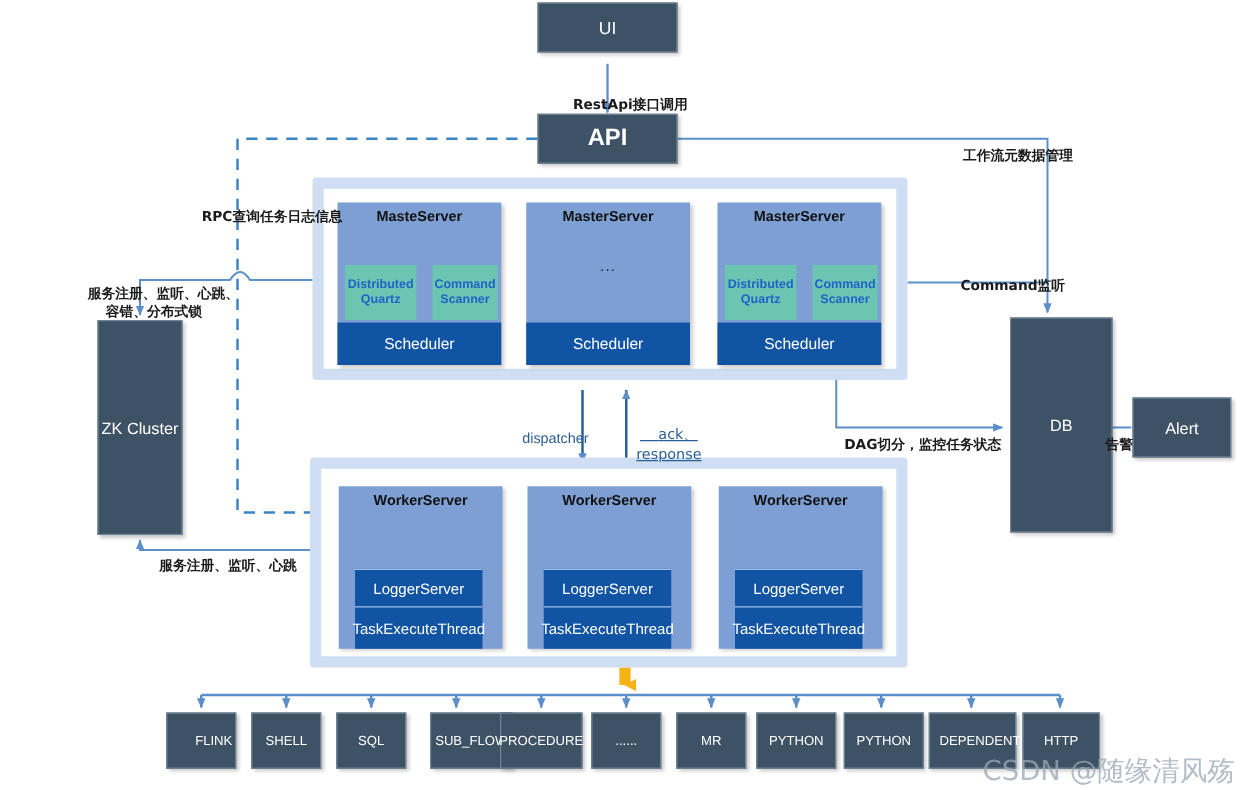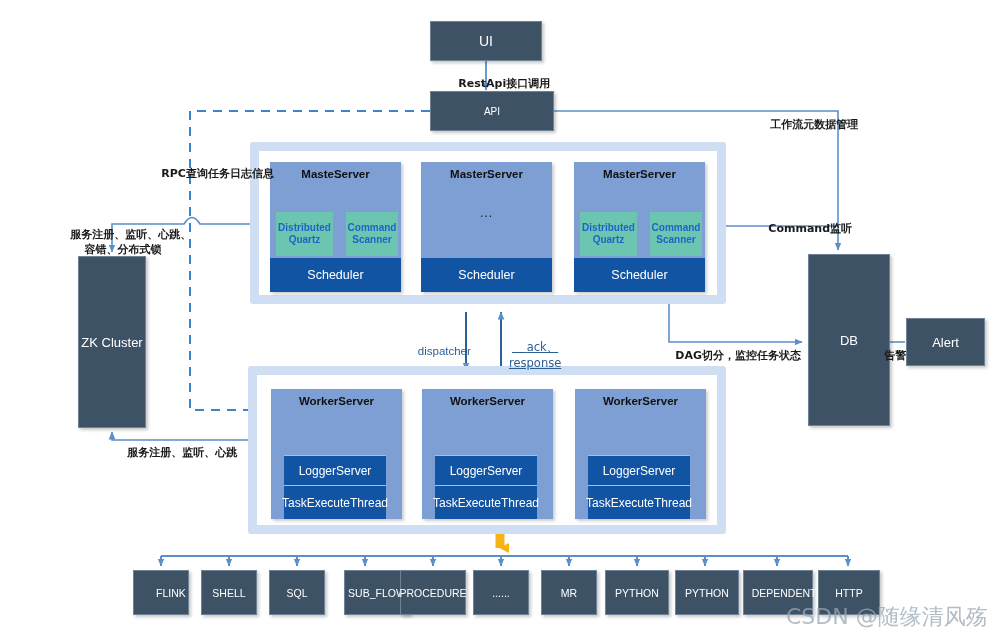--- a/index.html
+++ b/index.html
@@ -98,25 +98,25 @@
     <path d="M314,209 L336,209" stroke="#f5b315" stroke-width="9" fill="none" marker-end="url(#ary)" transform="rotate(0)"></path>
     <path d="M376,230 L376,258" stroke="#f5b315" stroke-width="9" fill="none" marker-end="url(#ary)"></path>
 
     <path d="M618,209 L640,209" stroke="#f5b315" stroke-width="9" fill="none"></path>
     <path d="M680,230 L680,258" stroke="#f5b315" stroke-width="9" fill="none" marker-end="url(#ary)"></path>
 
     <path d="M334,203 L334,215 L346,209 z" fill="#f5b315"></path>
     <path d="M638,203 L638,215 L650,209 z" fill="#f5b315"></path>
   </svg>
 
-  <div class="box dark" style="left:430px;top:21px;width:112px;height:40px;font-size:14px;justify-content:center;">
+  <div class="box dark" style="left:430px;top:2px;width:112px;height:40px;font-size:14px;justify-content:center;">
     <span>UI</span>
   </div>
 
-  <div class="box dark" style="left:430px;top:91px;width:124px;height:40px;font-size:10px;">
+  <div class="box dark" style="left:430px;top:91px;width:112px;height:40px;font-size:19px;font-weight:bold;">
     <span>API</span>
   </div>
 
   <div class="panel" style="left:250px;top:142px;width:476px;height:162px;"></div>
 
   <div class="srv" style="left:270px;top:162px;width:131px;height:130px;">
     <div class="title">MasteServer</div>
     <div class="teal" style="left:6px;top:26px;width:57px;height:44px;white-space:pre-line;">Distributed
 Quartz</div>
     <div class="teal" style="left:76px;top:26px;width:52px;height:44px;white-space:pre-line;">Command

